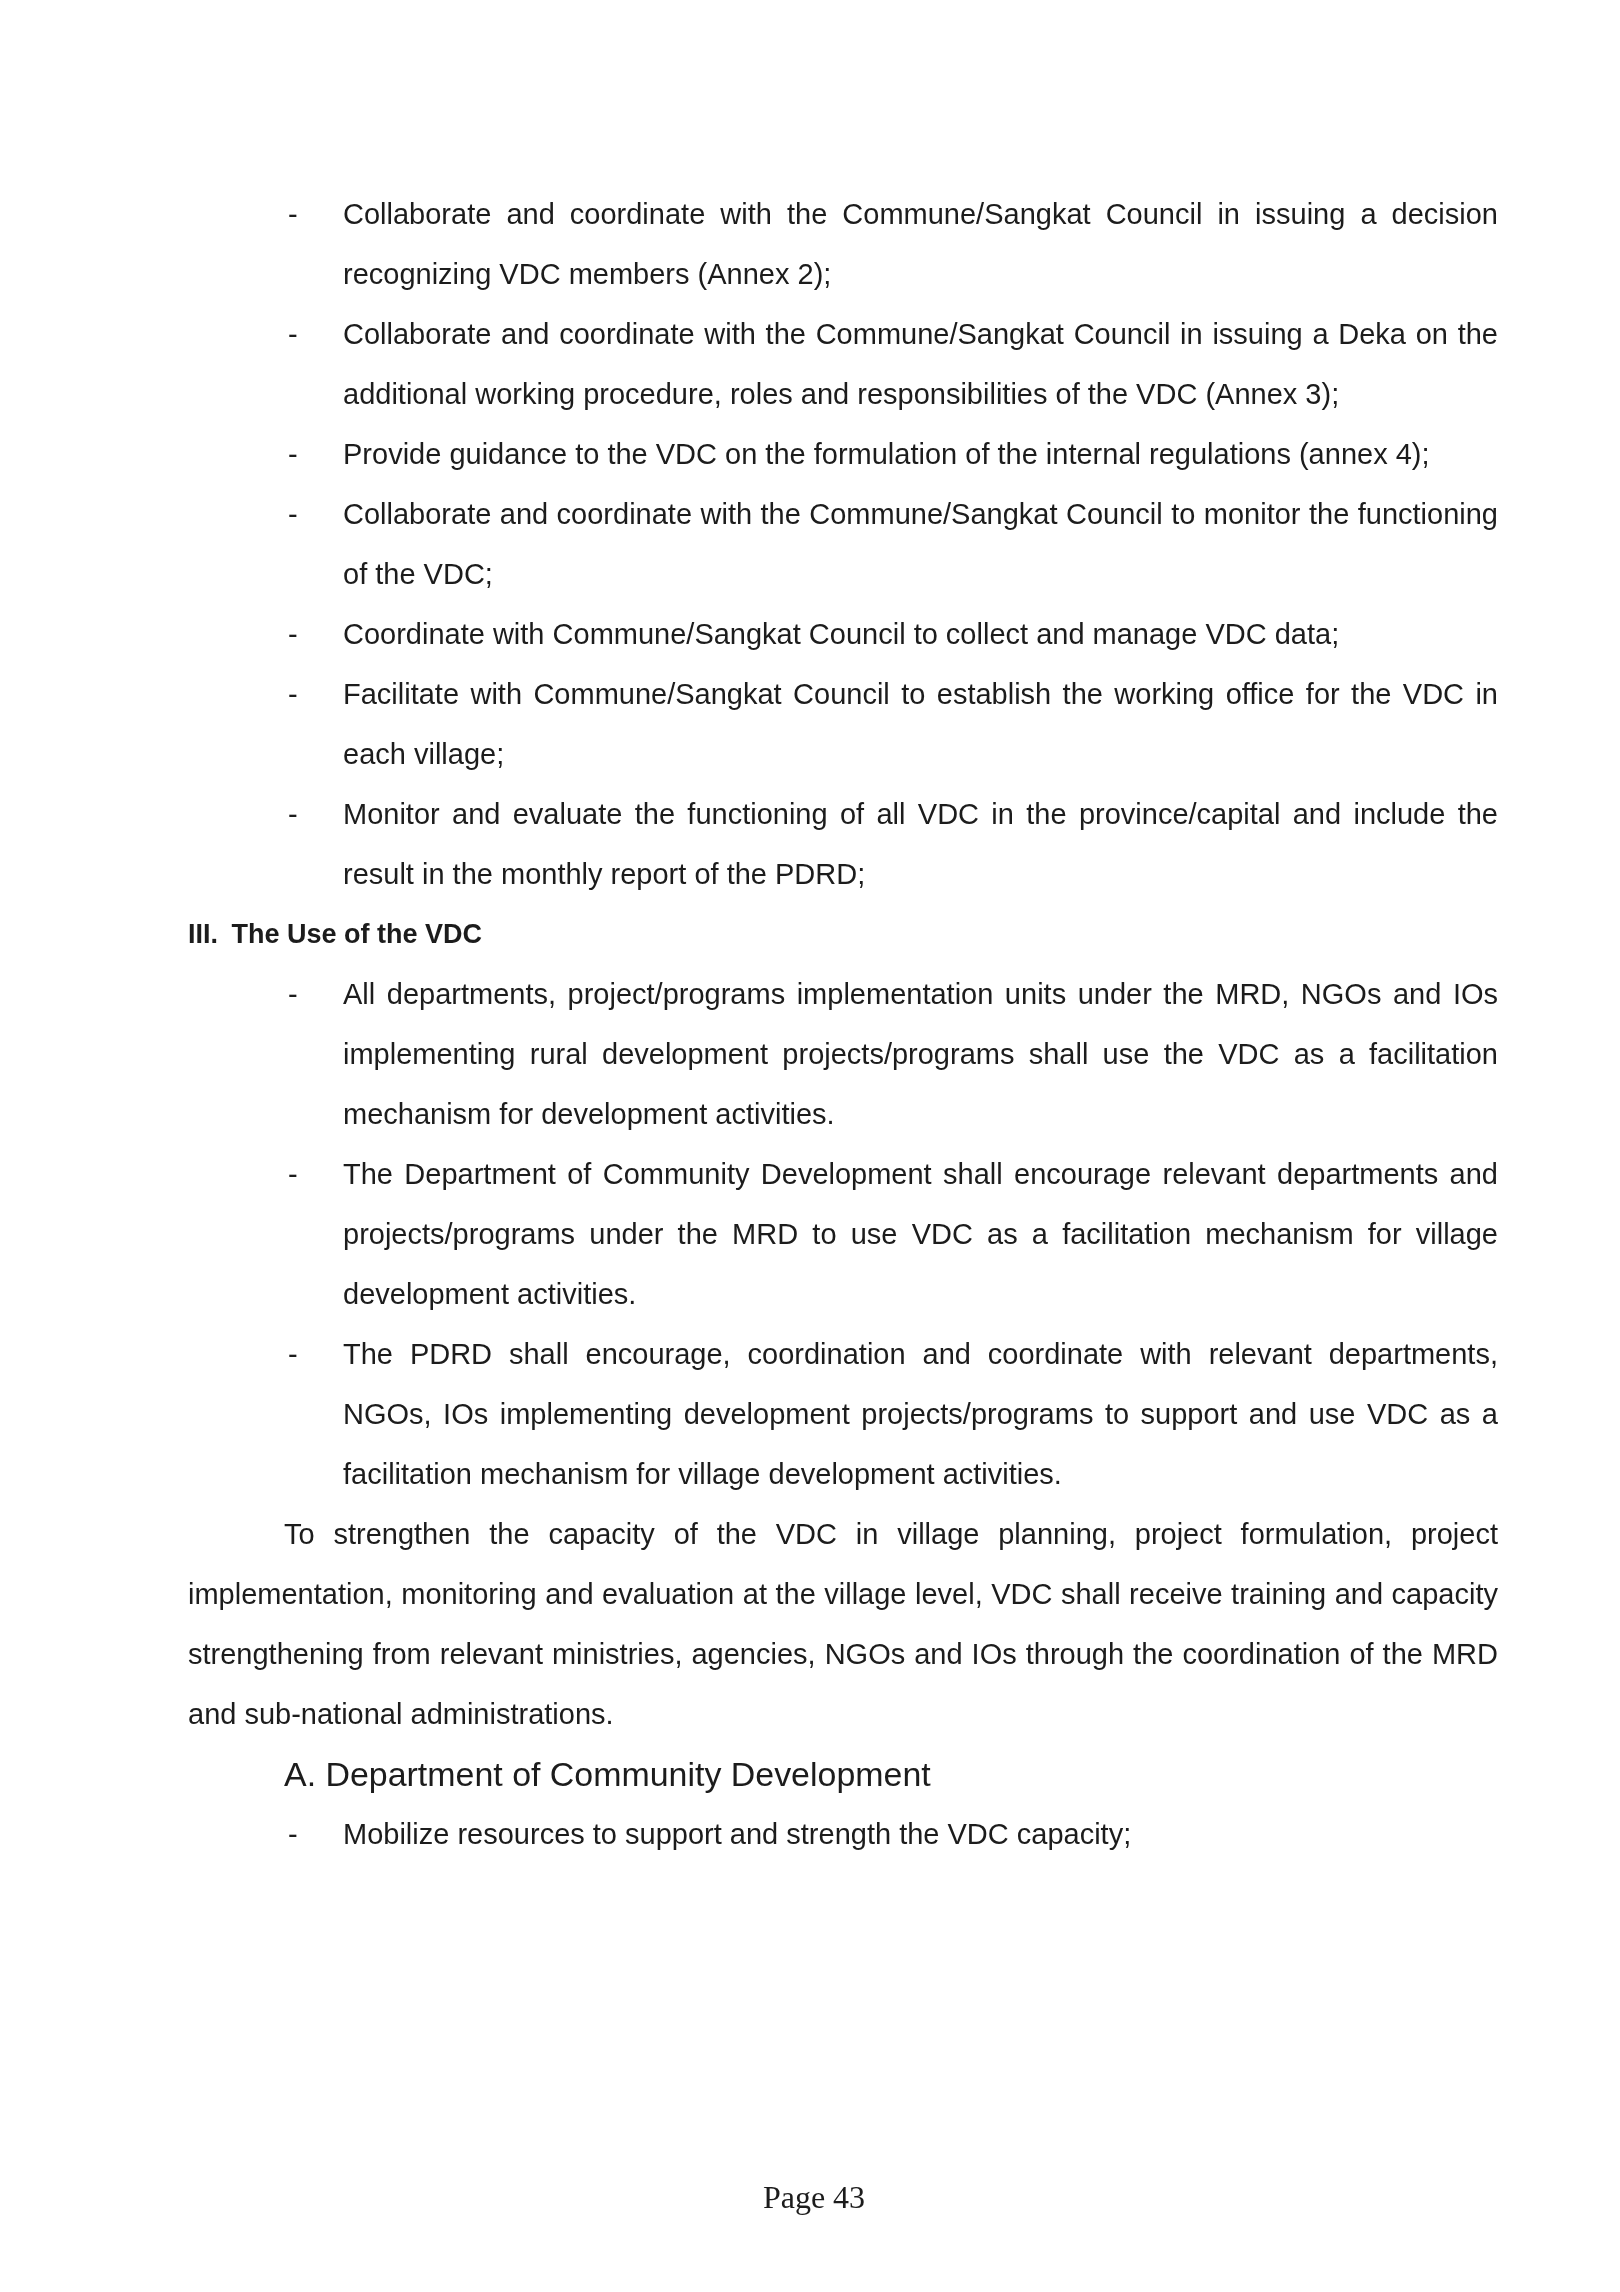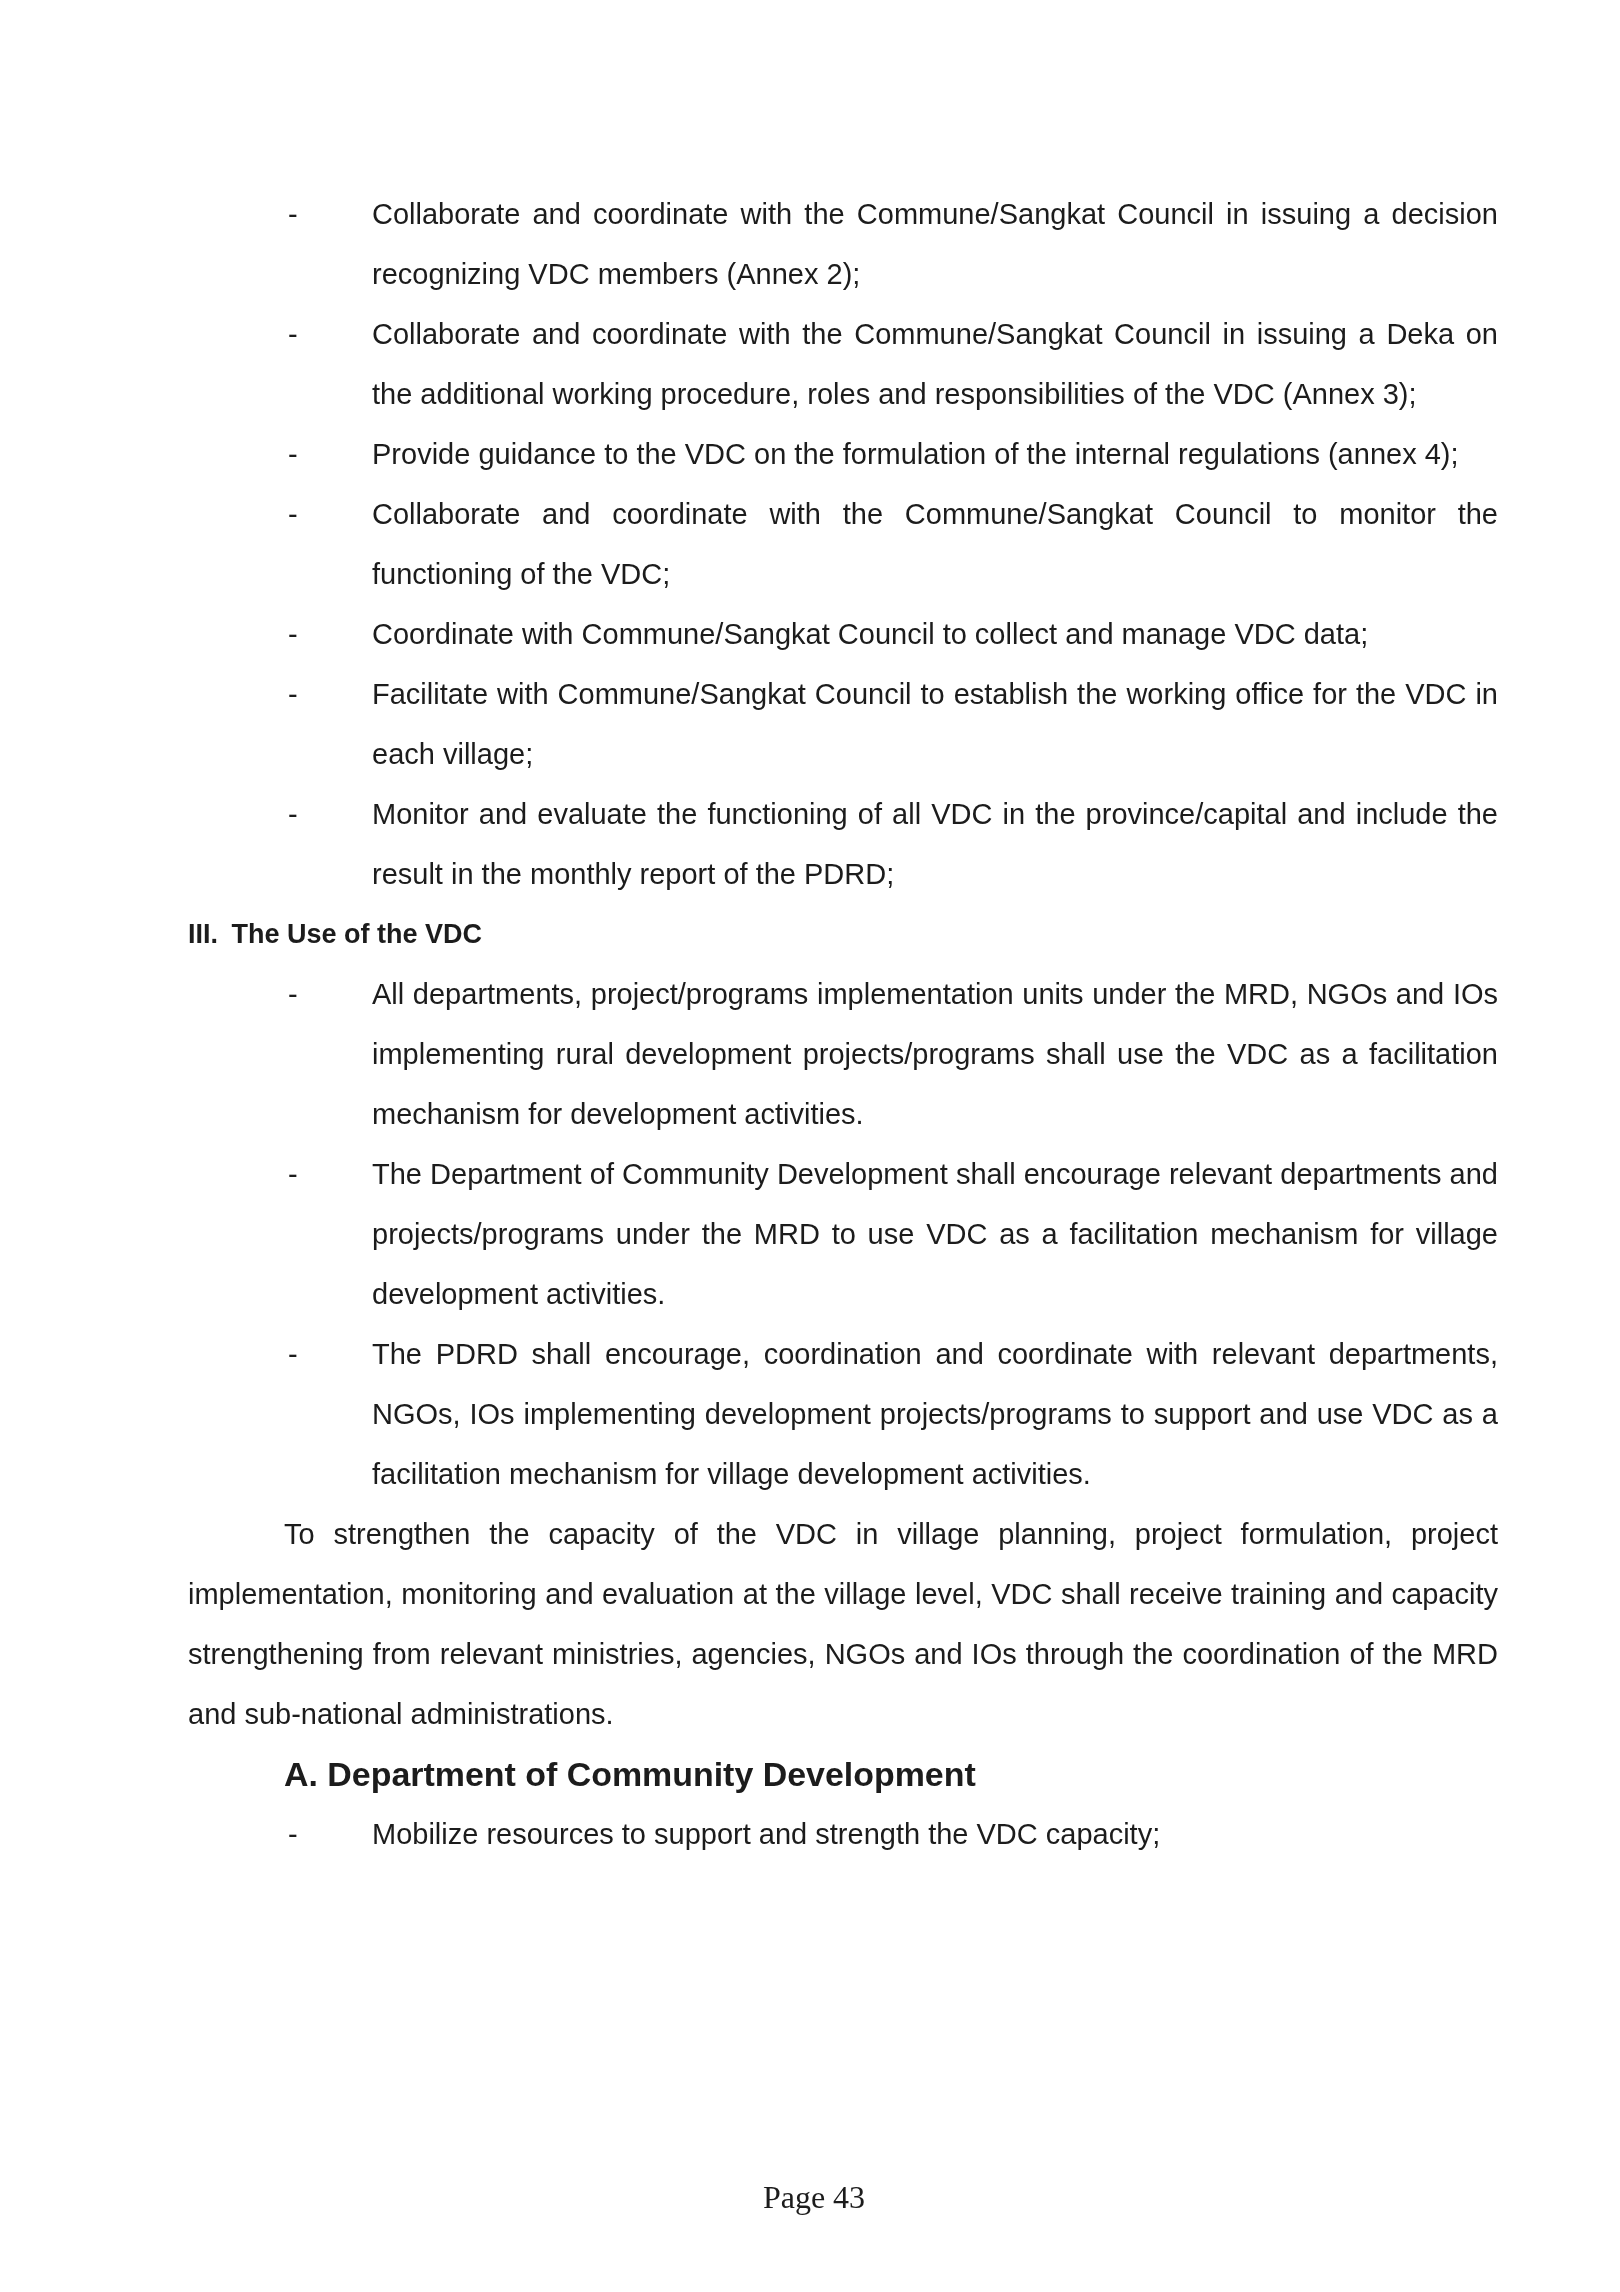--- a/index.html
+++ b/index.html
@@ -24,35 +24,34 @@
   .bullet {
     display: flex;
     margin-left: 100px;
   }
   .bullet .marker {
     flex: 0 0 55px;
   }
   .bullet .text {
     flex: 1;
     text-align: justify;
-    margin-left: 29px;
   }
   .heading {
     font-weight: bold;
     font-size: 27px;
   }
   .heading .title {
     margin-left: 13.4px;
   }
   .para {
     text-align: justify;
     text-indent: 96px;
   }
   .subheading {
-    font-weight: bold;
+    font-weight: normal;
     margin-left: 96px;
   }
   .footer {
     position: absolute;
     left: 8px;
     right: 0;
     top: 2178px;
     text-align: center;
     font-family: "Liberation Serif", "DejaVu Serif", serif;
     font-size: 32px;

